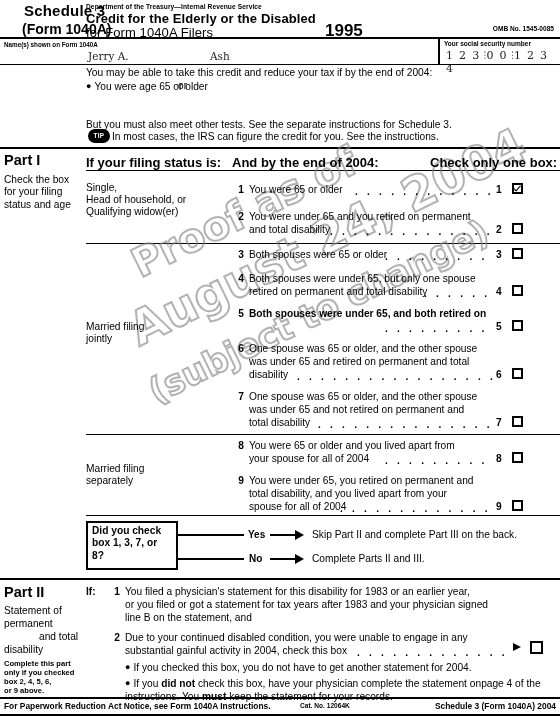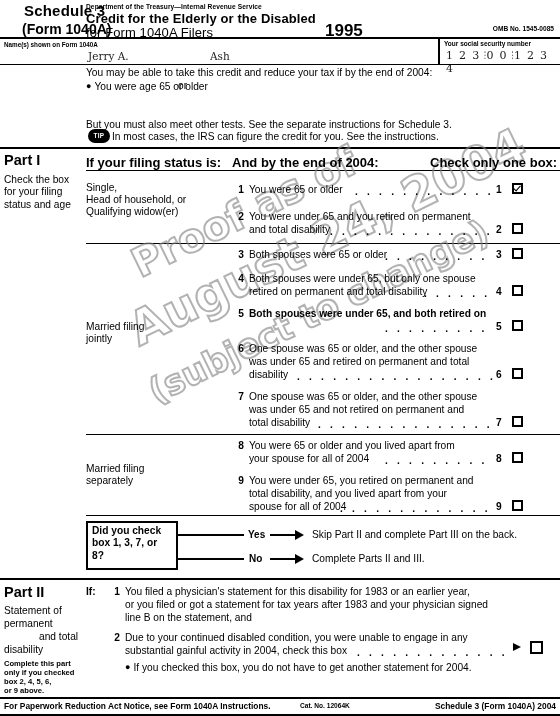--- a/index.html
+++ b/index.html
@@ -255,20 +255,21 @@
   <div class="p2txt" style="left:125px;top:612px;">line B on the statement, and</div>
 
   <div class="rownum" style="left:108px;top:632px;">2</div>
   <div class="p2txt" style="left:125px;top:632px;">Due to your continued disabled condition, you were unable to engage in any</div>
   <div class="p2txt" style="left:125px;top:645px;">substantial gainful activity in 2004, check this box</div>
   <div class="leader" style="left:357px;top:647px;width:155px;">. . . . . . . . . . . . . .</div>
   <div class="smallarrow" style="left:513px;top:643px;"></div>
   <div class="cbox" style="left:530px;top:641px;width:13px;height:13px;"></div>
 
   <div class="p2txt" style="left:125px;top:661px;"><span class="bullet">●</span><span>If you checked this box, you do not have to get another statement for 2004.</span></div>
+  <div class="p2txt" style="left:125px;top:677px;width:420px;"><span class="bullet">●</span><span>If you </span><span style="font-weight:700;">did not</span><span> check this box, have your physician complete the statement on</span><span>page 4 of the instructions. You </span><span style="font-weight:700;">must</span><span> keep the statement for your records.</span></div>
 
   <div class="rule" style="left:0;top:697px;width:560px;height:2.4px;"></div>
   <div class="ftl">For Paperwork Reduction Act Notice, see Form 1040A Instructions.</div>
   <div class="ftc">Cat. No. 12064K</div>
   <div class="ftr">Schedule 3 (Form 1040A) 2004</div>
   <div class="rule" style="left:0;top:714px;width:560px;height:1.6px;"></div>
 
 </div>
 
 </body></html>

